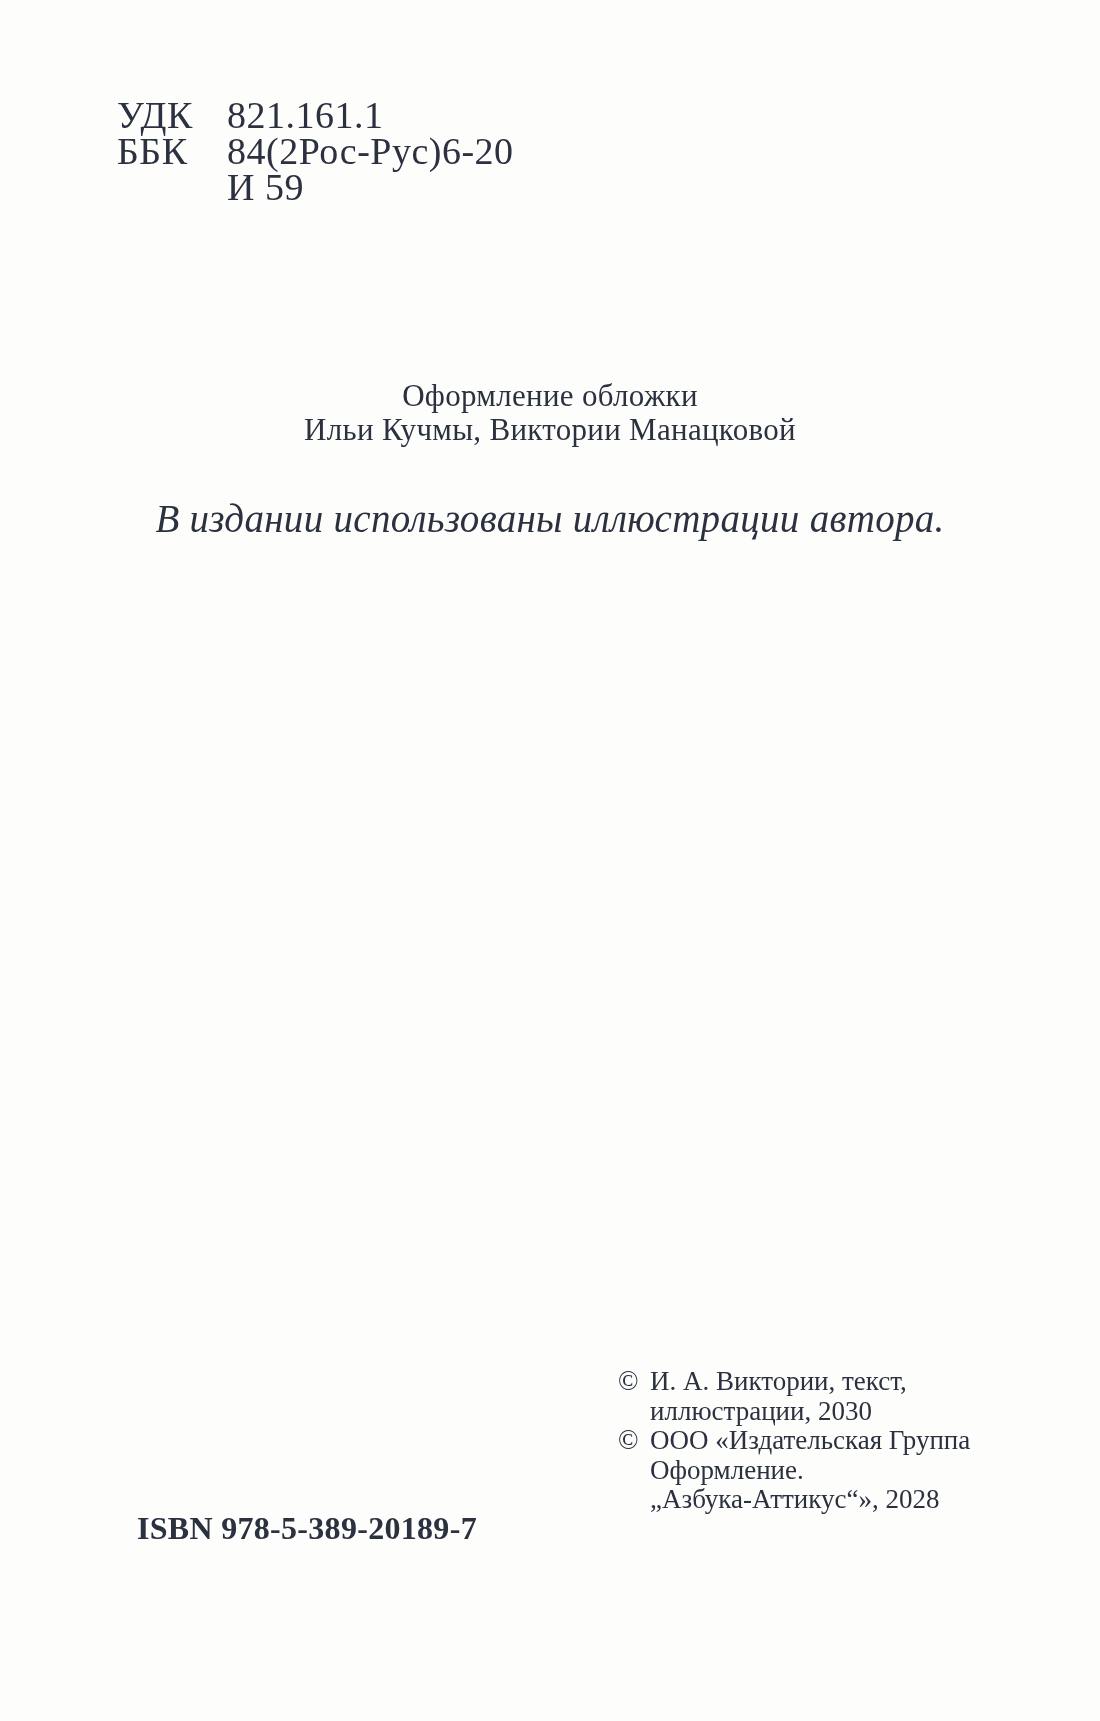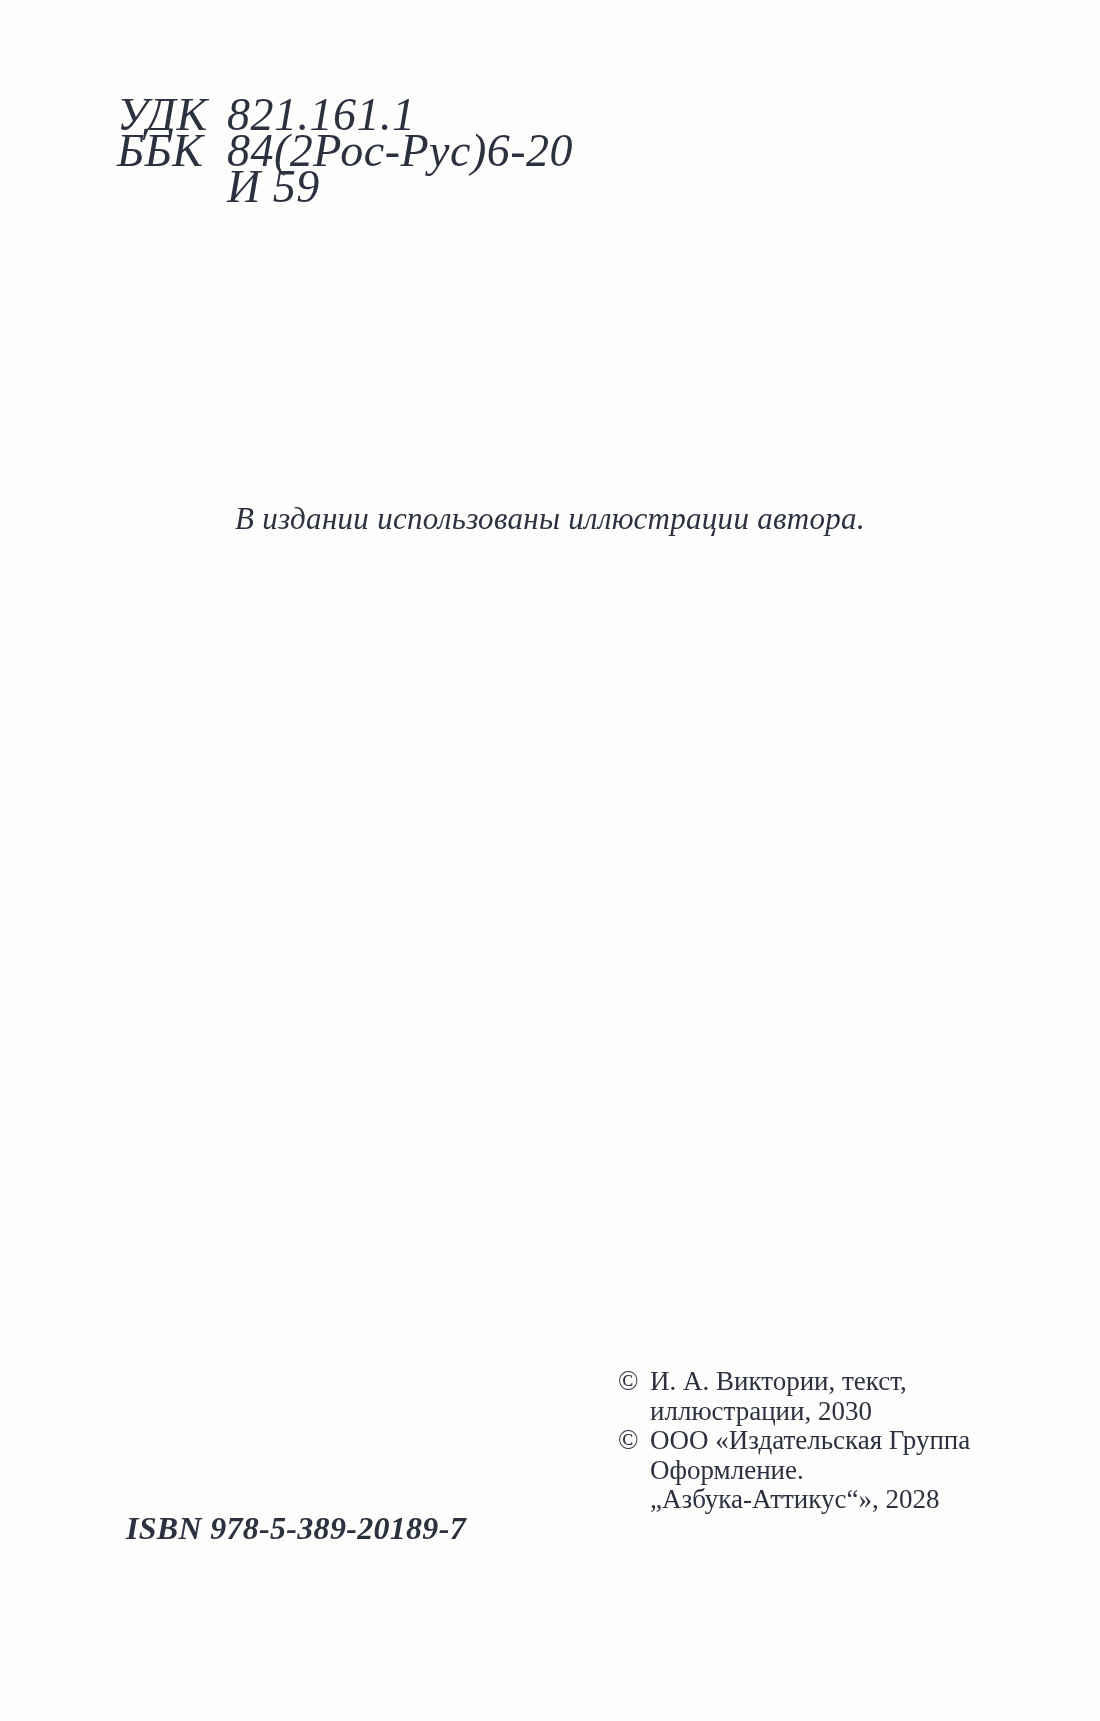--- a/index.html
+++ b/index.html
@@ -16,25 +16,24 @@
     color: #2c3140;
     font-family: "Liberation Serif", "DejaVu Serif", serif;
     overflow: hidden;
   }
 
   
   .catalog-block {
     position: absolute;
     left: 117px;
     top: 97px;
-    font-size: 46px;
+    font-size: 38px;
     line-height: 36px;
     letter-spacing: 0.5px;
     white-space: nowrap;
-    font-style: italic;
   }
   .catalog-row { display: flex; }
   .catalog-label {
     display: inline-block;
     width: 110px;
     flex: none;
   }
 
   
   .credit-block {
@@ -48,21 +47,21 @@
     letter-spacing: 0.3px;
   }
 
   
   .notice-line {
     position: absolute;
     left: 0;
     top: 502px;
     width: 1100px;
     text-align: center;
-    font-size: 31px;
+    font-size: 39px;
     line-height: 34px;
     font-style: italic;
     letter-spacing: 0.3px;
   }
 
   
   .copyright-block {
     position: absolute;
     left: 618px;
     top: 1367px;
@@ -78,28 +77,27 @@
   }
   .reg {
     font-size: 68%;
     line-height: 0;
     vertical-align: 9px;
   }
 
   
   .isbn {
     position: absolute;
-    left: 126px;
+    left: 137px;
     top: 1510px;
     font-size: 32px;
     line-height: 36px;
     font-weight: bold;
     letter-spacing: 0.3px;
     white-space: nowrap;
-    font-style: italic;
   }
 </style>
 </head>
 <body>
 
 <div class="page">
 
   <div class="catalog-block">
     <div class="catalog-row">
       <span class="catalog-label">УДК</span>
@@ -108,20 +106,24 @@
     <div class="catalog-row">
       <span class="catalog-label">ББК</span>
       <span class="catalog-value">84(2Рос-Рус)6-20</span>
     </div>
     <div class="catalog-row">
       <span class="catalog-label"></span>
       <span class="catalog-value">И 59</span>
     </div>
   </div>
 
+  <div class="credit-block">
+    <div>Оформление обложки</div>
+    <div>Ильи Кучмы, Виктории Манацковой</div>
+  </div>
 
   <div class="notice-line">В издании использованы иллюстрации автора.</div>
 
   <div class="copyright-block">
     <div class="copyright-entry">
       <span class="copy-sym">©</span>
       <div class="copy-lines">
         <div>И. А. Виктории, текст,</div>
         <div>иллюстрации, 2030</div>
       </div>

